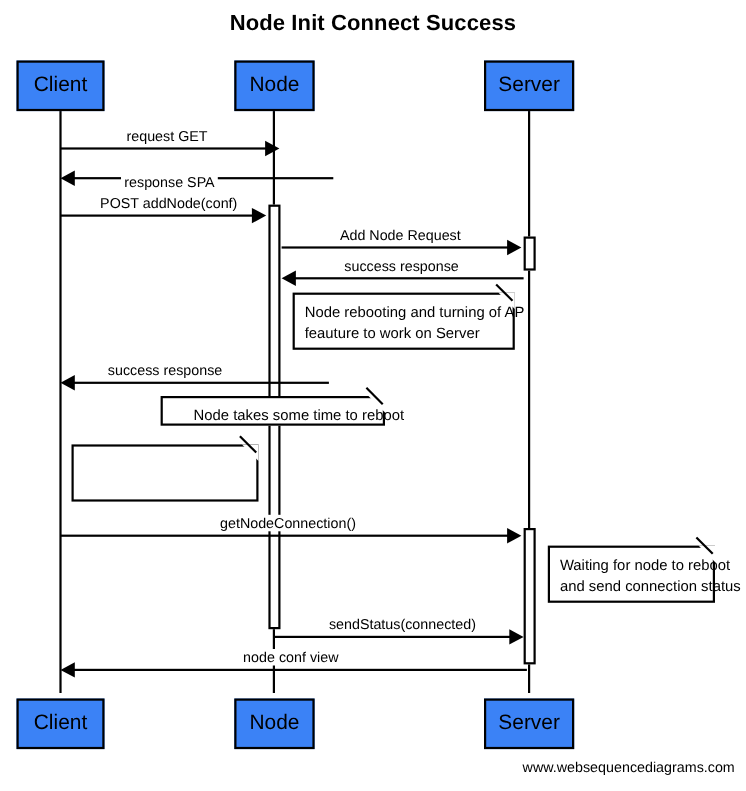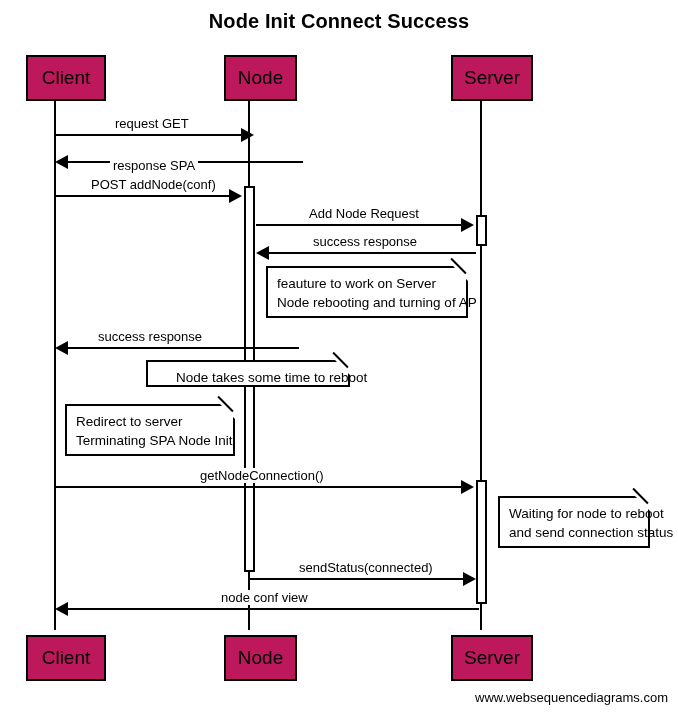--- a/index.html
+++ b/index.html
@@ -27,28 +27,27 @@
     text-align: center;
     font-size: 20px;
     font-weight: bold;
     letter-spacing: 0.1px;
     color: #000000;
   }
   .participant-box {
     position: absolute;
     box-sizing: border-box;
     border: 2px solid #000000;
-    background: #be185d;
+    background: #3b82f6;
     display: flex;
     align-items: center;
     justify-content: center;
     font-size: 19px;
     color: #000000;
     z-index: 6;
-    margin-left: 11px;
   }
   .lifeline {
     position: absolute;
     width: 2px;
     background: #000000;
     z-index: 1;
   }
   .activation {
     position: absolute;
     box-sizing: border-box;
@@ -187,46 +186,42 @@
   <div class="msg left" style="left:256px; top:252px; width:230px;">
     <div class="line" style="left:12px; width:208px;"></div>
     <div class="head" style="left:0px;"></div>
   </div>
   <div class="msg-label" style="left:310px; top:234px;">success response</div>
 
   <div class="note" style="left:266px; top:266px; width:202px; height:52px;">
     <div class="fold-tri"></div>
     <div class="fold-diag"></div>
     <div class="note-text">
+      <div>Node rebooting and turning of AP</div>
       <div>feauture to work on Server</div>
-      <div>Node rebooting and turning of AP</div>
     </div>
   </div>
 
   <div class="msg left" style="left:55px; top:347px; width:200px;">
     <div class="line" style="left:12px; width:232px;"></div>
     <div class="head" style="left:0px;"></div>
   </div>
   <div class="msg-label" style="left:95px; top:329px;">success response</div>
 
   <div class="note" style="left:146px; top:360px; width:204px; height:27px;padding-left:28px;">
     <div class="fold-tri"></div>
     <div class="fold-diag"></div>
     <div class="note-text">
       <div>Node takes some time to reboot</div>
     </div>
   </div>
 
   <div class="note" style="left:65px; top:404px; width:170px; height:52px;">
     <div class="fold-tri"></div>
     <div class="fold-diag"></div>
-    <div class="note-text">
-      <div>Redirect to server</div>
-      <div>Terminating SPA Node Init</div>
-    </div>
   </div>
 
   <div class="msg right" style="left:55px; top:486px; width:430px;">
     <div class="line" style="width:408px;"></div>
     <div class="head" style="left:406px;"></div>
   </div>
   <div class="msg-label" style="left:197px; top:468px;">getNodeConnection()</div>
 
   <div class="note" style="left:498px; top:496px; width:152px; height:52px;">
     <div class="fold-tri"></div>

